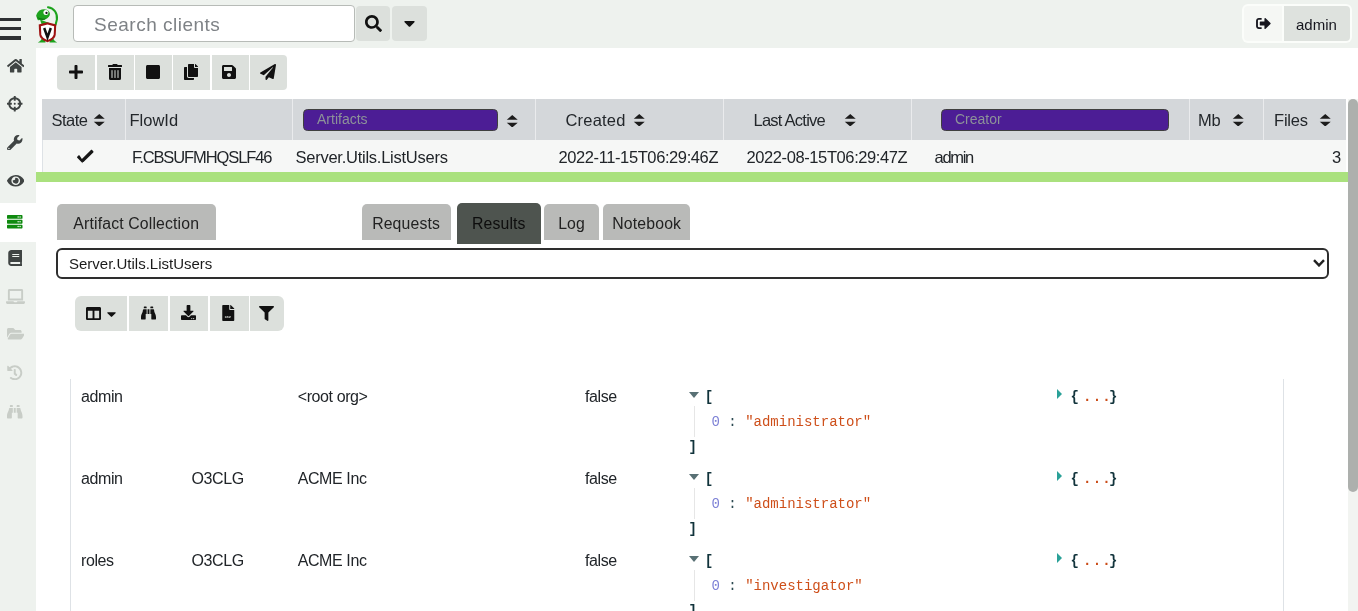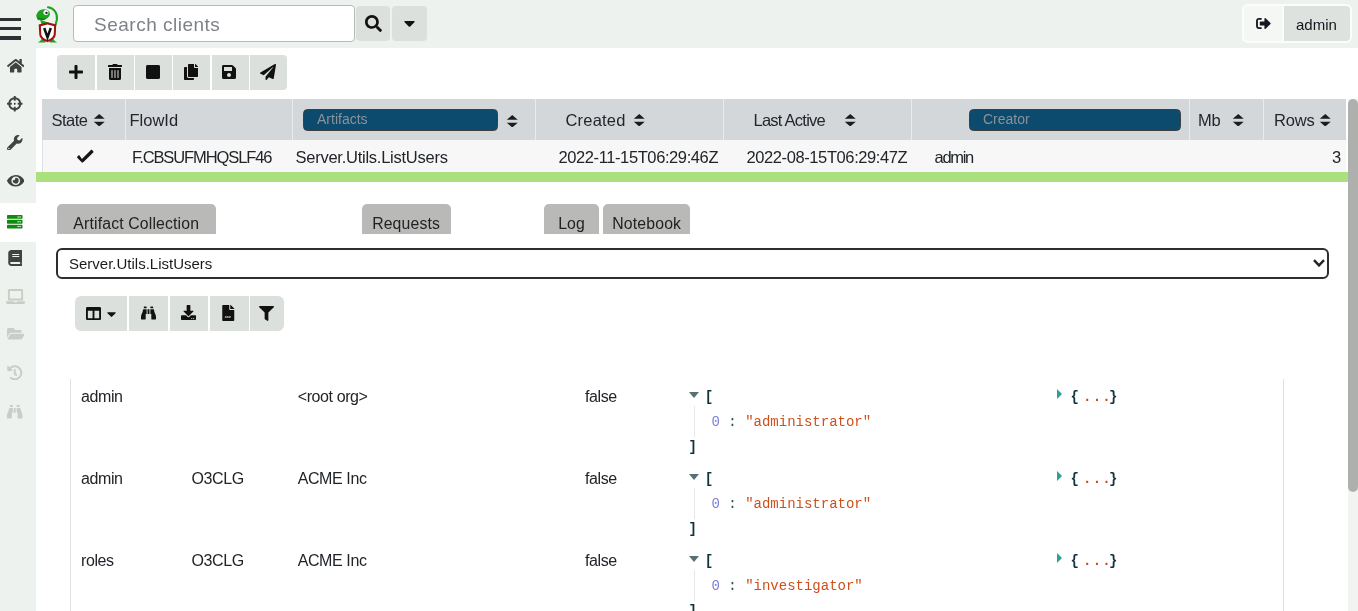--- a/index.html
+++ b/index.html
@@ -19,30 +19,30 @@
 .nbtn { position:absolute; background:#dce0dc; border-radius:4px; }
 
 
 #sidebar { left:0; top:48px; width:36px; height:563px; background:#eef2ee; }
 #sideactive { position:absolute; left:0; top:155px; width:36px; height:39px; background:#fff; }
 
 
 #fhead { left:42px; top:99px; width:1304px; height:41px; background:#d4d7da; }
 .fht { position:absolute; font-size:16.5px; letter-spacing:-0.2px; color:#23272b; top:12px; }
 .fsep { position:absolute; top:0; width:1px; height:41px; background:rgba(255,255,255,0.5); }
-.hinput { position:absolute; top:10px; height:22px; background:#0c4a6e; border:1.5px solid #3f3f3f;
+.hinput { position:absolute; top:10px; height:22px; background:#4c1d95; border:1.5px solid #3f3f3f;
   border-radius:4.5px; font-size:14px; color:#8d9299; line-height:18px; padding-left:13px; }
 #frow { left:42px; top:140px; width:1304px; height:32px; background:#f6f7f6;
   border-left:1px solid #dee2e6; }
 .frt { position:absolute; font-size:16.5px; color:#212529; top:8px; }
 
 #greenbar { left:36px; top:172px; width:1312px; height:10px; background:#aae17e; }
 
 
-.tab { position:absolute; top:204px; height:30px; background:#b9bab8; border-radius:5px 5px 0 0;
+.tab { position:absolute; top:204px; height:36px; background:#b9bab8; border-radius:5px 5px 0 0;
   font-size:15.8px; letter-spacing:0.15px; color:#222; text-align:center; line-height:40px; }
 #tabactive { top:203px; height:41px; background:#4e544f; color:#0d0d0d; line-height:42px; }
 
 
 #resselect { left:56px; top:248px; width:1273px; height:31px; background:#fff;
   border:2px solid #2e2e2e; border-radius:6px; }
 #resseltext { left:69px; top:255px; font-size:15px; color:#1b1b1b; }
 
 
 #rhead { left:70px; top:340px; width:1214px; height:39px; background:#d5d8db; }
@@ -192,40 +192,41 @@
         <path fill="#1c1c1c" d="M0.3,5 L6,0 L11.7,5 Z M0.3,8 L11.7,8 L6,13 Z"></path>
       </svg>
     <svg class="ico" style="left:1276.5px; top:14.5px;" width="12.5" height="12.5" viewBox="0 0 12 13">
         <path fill="#1c1c1c" d="M0.3,5 L6,0 L11.7,5 Z M0.3,8 L11.7,8 L6,13 Z"></path>
       </svg>
     <div class="fht" style="left:9.5px; letter-spacing:-0.5px;">State</div>
     <div class="fht" style="left:87.5px; letter-spacing:0;">FlowId</div>
     <div class="hinput" style="left:261px; width:195px;">Artifacts</div>
     <div class="fht" style="left:523.5px; letter-spacing:0.2px;">Created</div>
     <div class="fht" style="left:711.5px; letter-spacing:-0.75px;">Last Active</div>
-    <div class="hinput" style="left:899px; width:212px;margin-left:28px;">Creator</div>
+    <div class="hinput" style="left:899px; width:228px;">Creator</div>
     <div class="fht" style="left:1156px;">Mb</div>
-    <div class="fht" style="left:1232px;">Rows</div>
+    <div class="fht" style="left:1232px;">Files</div>
   </div>
   <div class="abs" id="frow">
     <svg class="ico" style="left:34px; top:9px;" width="16.5" height="16.5" viewBox="0 0 512 512">
         <path fill="#161616" d="M173.898 439.404l-166.4-166.4c-9.997-9.997-9.997-26.206 0-36.204l36.203-36.204c9.997-9.998 26.207-9.998 36.204 0L152 312.69 432.095 32.596c9.997-9.997 26.207-9.997 36.204 0l36.203 36.204c9.997 9.997 9.997 26.206 0 36.204l-294.4 294.401c-9.998 9.997-26.207 9.997-36.204-.001z"></path>
       </svg>
     <div class="frt" style="left:89px; letter-spacing:-1.1px;">F.CBSUFMHQSLF46</div>
     <div class="frt" style="left:252.5px; letter-spacing:-0.25px;">Server.Utils.ListUsers</div>
     <div class="frt" style="left:515.5px; letter-spacing:-0.4px;">2022-11-15T06:29:46Z</div>
     <div class="frt" style="left:703.5px; letter-spacing:-0.4px;">2022-08-15T06:29:47Z</div>
     <div class="frt" style="left:891.5px; letter-spacing:-1.3px;">admin</div>
     <div class="frt" style="left:1289px;">3</div>
   </div>
 
   <div class="abs" id="greenbar"></div>
 
   <div class="tab" style="left:56.5px; width:159.5px;">Artifact Collection</div>
   <div class="tab" style="left:361.5px; width:89.2px;">Requests</div>
+  <div class="tab" id="tabactive" style="left:456.7px; width:84.2px;">Results</div>
   <div class="tab" style="left:543.8px; width:55.5px;">Log</div>
   <div class="tab" style="left:603.2px; width:87.1px;">Notebook</div>
 
   <div class="abs" id="resselect"></div>
   <div class="abs" id="resseltext">Server.Utils.ListUsers</div>
   <svg class="ico" style="left:1313px; top:259px;" width="12" height="8" viewBox="0 0 12 8">
       <path fill="none" stroke="#222" stroke-width="2.4" d="M1,1.2 L6,6.4 L11,1.2"></path>
     </svg>
 
   <div class="abs" style="left:75.4px; top:296px; width:208.4px; height:34.8px; background:#dce0dc; border-radius:6px;"></div>

